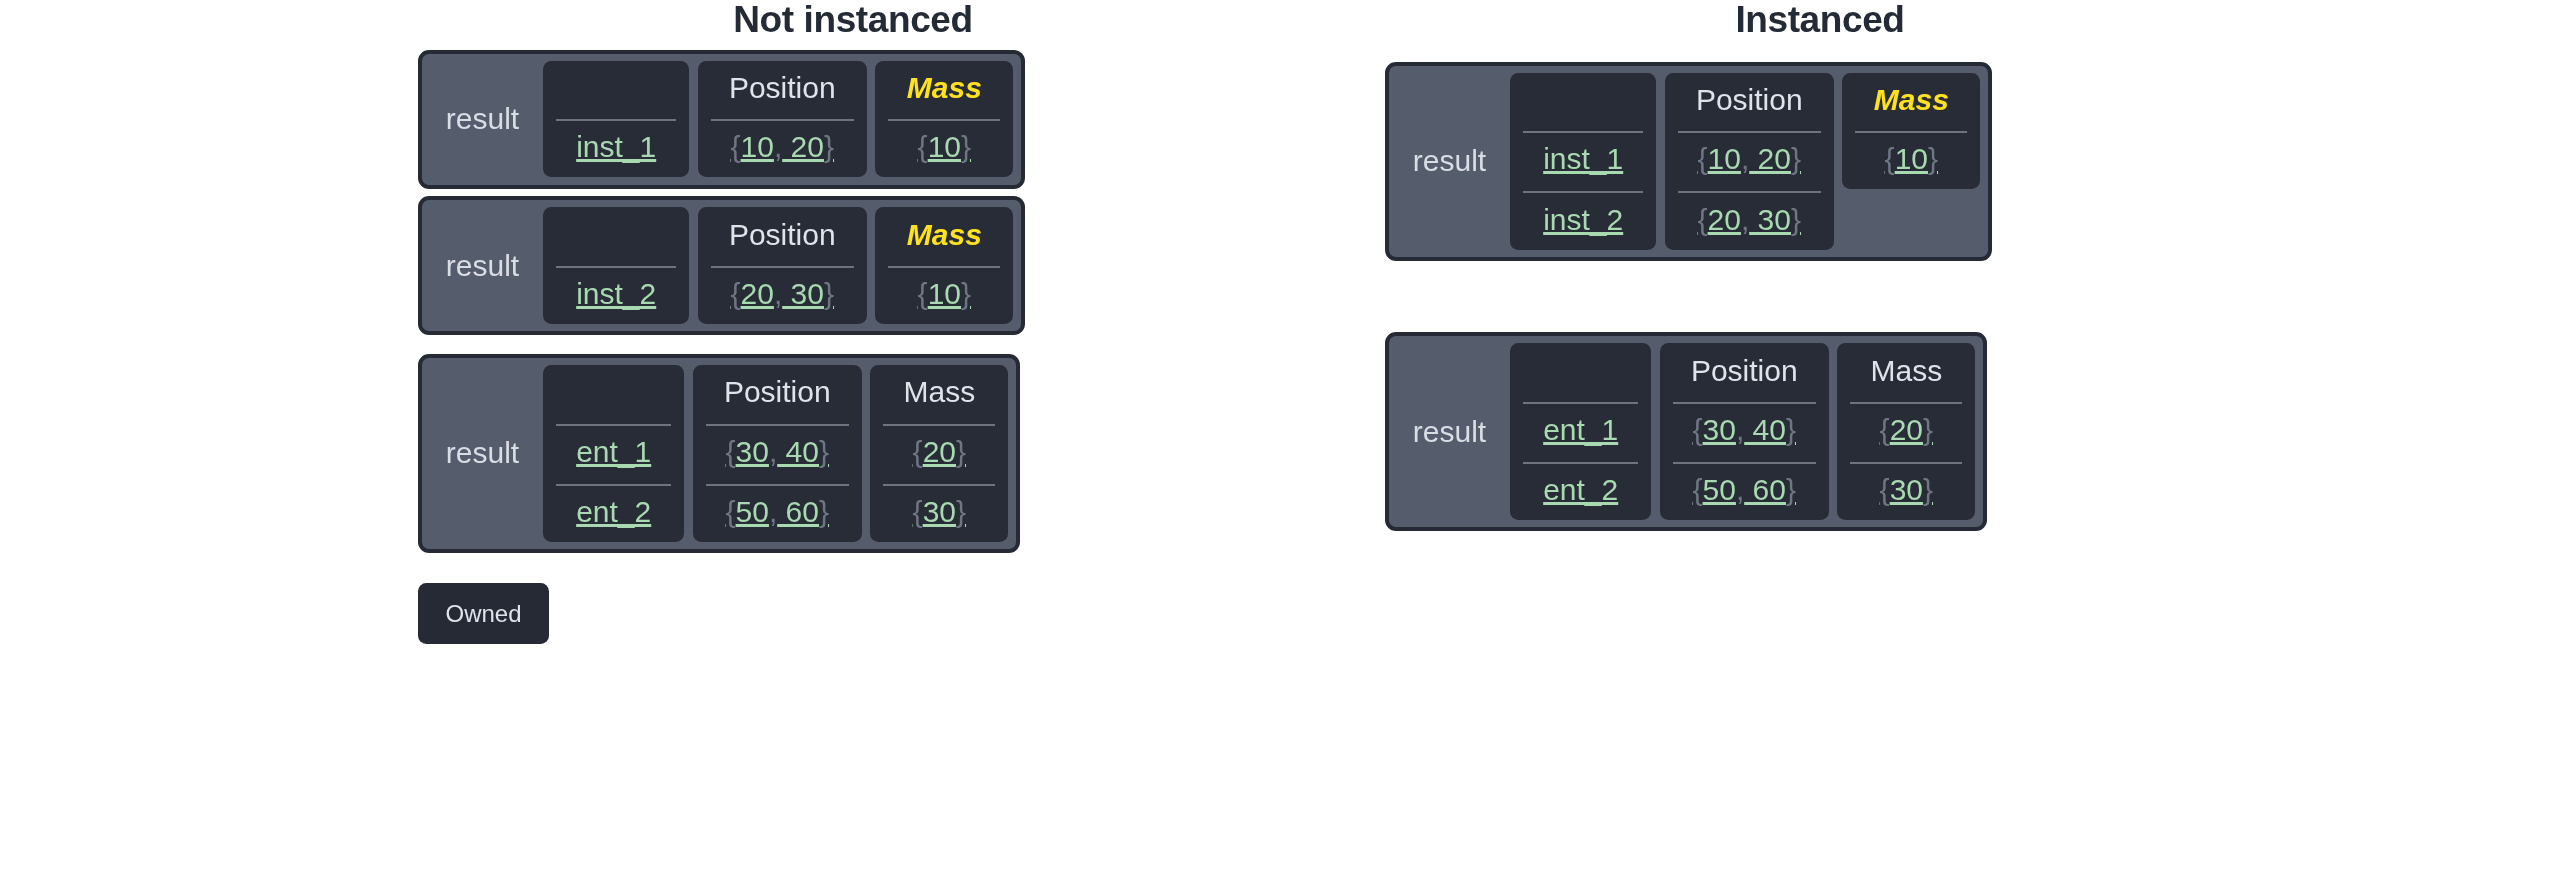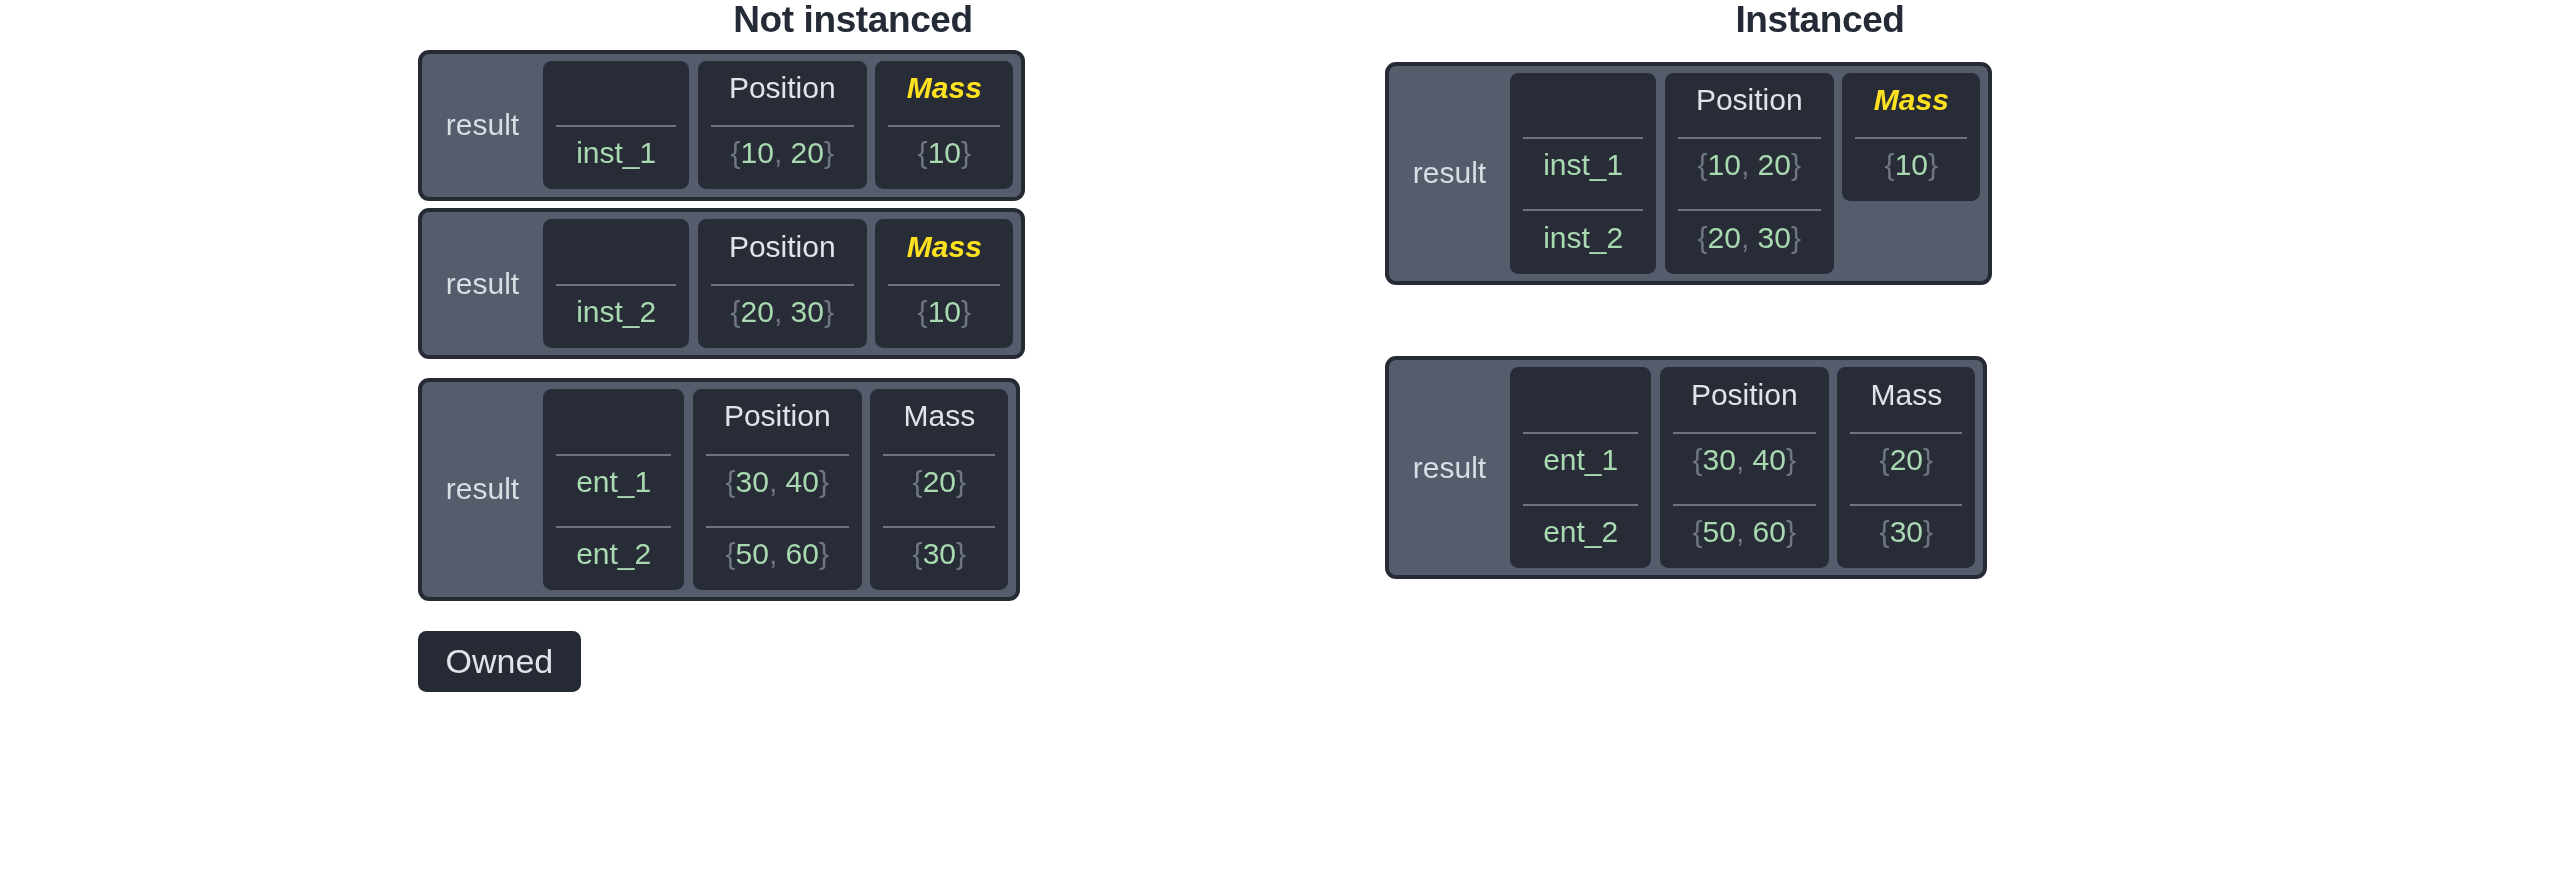--- a/index.html
+++ b/index.html
@@ -105,36 +105,37 @@
   }
   .chead.blank { color: transparent; }
 
   .cell {
     font-size: 30px;
     color: #a8d9b0;
     text-align: center;
     padding: 9.2px 20px 11px 20px;
     white-space: nowrap;
     border-top: 2.8px solid #6d737f;
-    margin: 8px 13px;
+    margin: 2px 13px;
+    text-decoration: underline;
   }
   .cell .brace { color: #6f7683; }
 
   
   .legend {
     display: flex;
     flex-direction: row;
     gap: 16.5px;
     margin-top: 11px;
   }
   .chip {
     background: #252a35;
     border-radius: 8.3px;
     color: #dfe3ea;
-    font-size: 34px;
+    font-size: 24px;
     padding: 11px 27.5px;
     line-height: 39px;
   }
   .chip.shared {
     color: #ffe21f;
     font-style: italic;
     font-weight: bold;
   }
 </style>
 </head>

